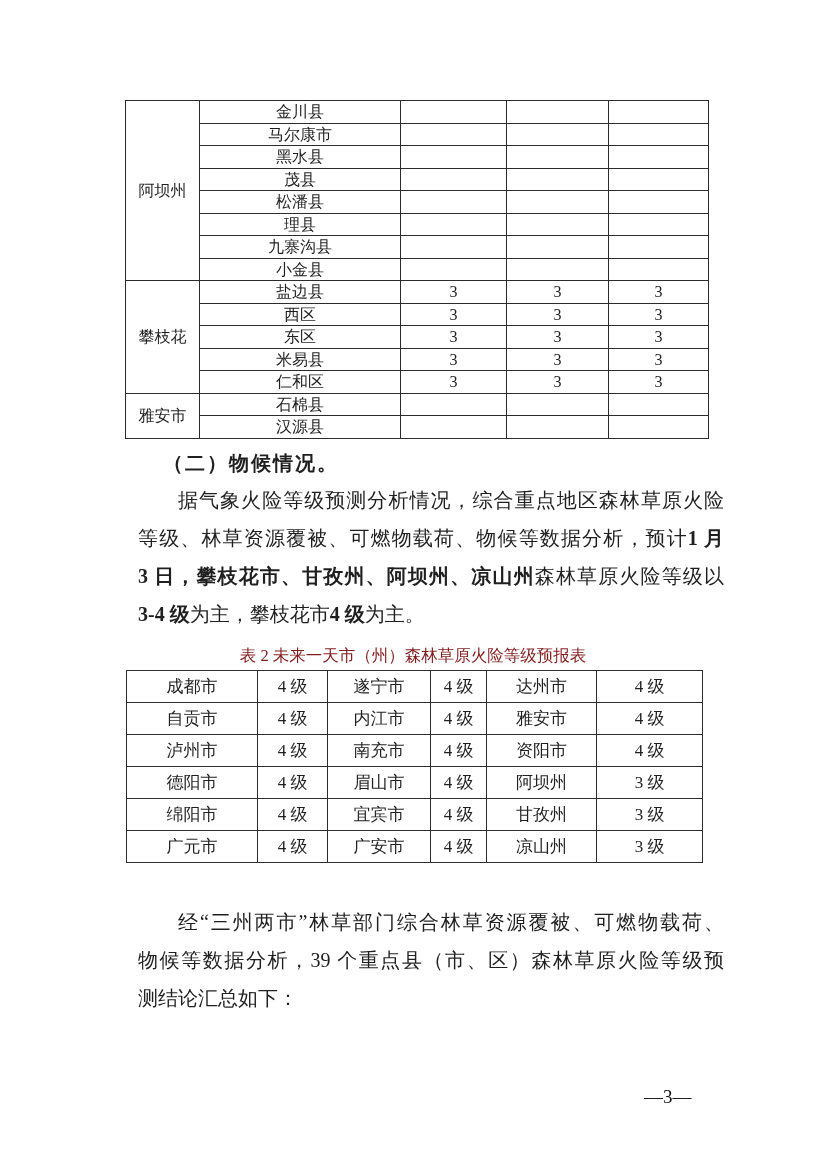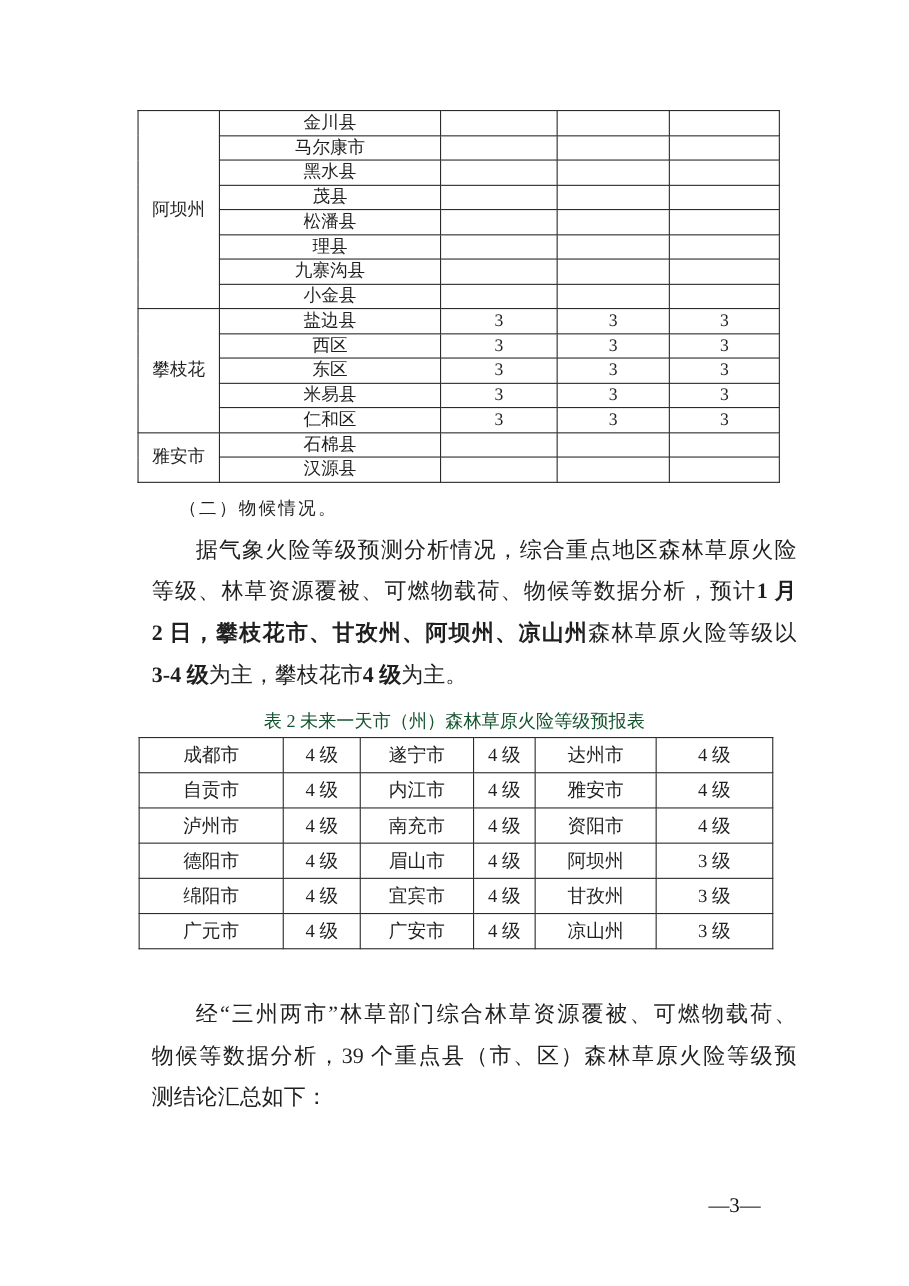--- a/index.html
+++ b/index.html
@@ -14,27 +14,28 @@
     padding:0; overflow:hidden; white-space:nowrap;
   }
   
   .t1 { position:absolute; left:125px; top:100px; }
   .t1 td { height:21.5px; font-size:16px; line-height:21px; }
   
   .t2 { position:absolute; left:126px; top:670px;border-radius:19px; }
   .t2 td { height:31px; font-size:17px; line-height:30px; }
   .t2-title {
     position:absolute; left:0; top:646px; width:826px;
-    text-align:center; font-size:16.5px; line-height:20px; color:#14532d;
+    text-align:center; font-size:16.5px; line-height:20px; color:#7f1d1d;
   }
   
   .heading {
     position:absolute; left:123px; top:450px; width:586px;
-    font-size:16px; line-height:26px; text-indent:40px;
+    font-size:20px; line-height:26px; text-indent:40px;
     letter-spacing:2px;
+    font-weight:bold;
   }
   
   .para {
     position:absolute; left:123px; width:586px;
     font-size:20px; line-height:38px;
   }
   .para1 { top:481px; }
   .para2 { top:903px; }
   .line { width:100%;margin-left:15px; }
   .line.just { text-align:justify; text-align-last:justify; text-justify:inter-character; }
@@ -155,21 +156,21 @@
           <td class="value-cell"></td>
         </tr>
       </tbody>
   </table>
 
   <div class="heading">（二）物候情况。</div>
 
   <div class="para para1">
       <div class="line just indent"><span>据气象火险等级预测分析情况，综合重点地区森林草原火险</span></div>
       <div class="line just"><span>等级、林草资源覆被、可燃物载荷、物候等数据分析，预计</span><span class="b">1 月</span></div>
-      <div class="line just"><span class="b">2 日，攀枝花市、甘孜州、阿坝州、凉山州</span><span>森林草原火险等级以</span></div>
+      <div class="line just"><span class="b">3 日，攀枝花市、甘孜州、阿坝州、凉山州</span><span>森林草原火险等级以</span></div>
       <div class="line"><span class="b">3-4 级</span><span>为主，攀枝花市</span><span class="b">4 级</span><span>为主。</span></div>
     </div>
 
   <div class="t2-title">表 2 未来一天市（州）森林草原火险等级预报表</div>
 
   <table class="t2">
     <colgroup>
       <col style="width:131px">
         <col style="width:70px">
       <col style="width:103px">

